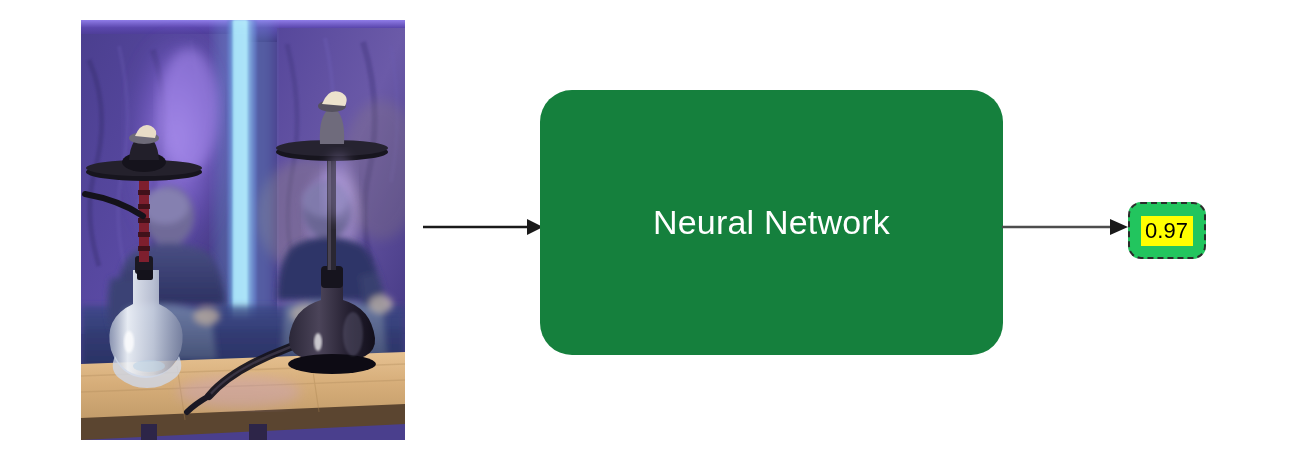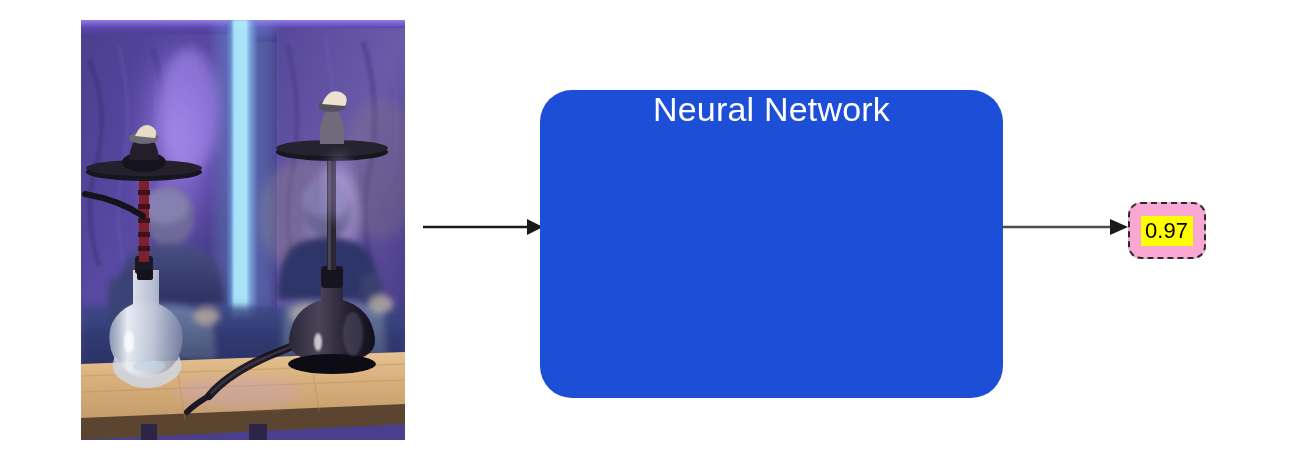--- a/index.html
+++ b/index.html
@@ -33,25 +33,25 @@
     background: #3a2f66;
   }
   .photo svg { display: block; }
 
   
   .nn-box {
     position: absolute;
     left: 540px;
     top: 90px;
     width: 463px;
-    height: 308px;
-    background: #1d4ed8;
+    height: 265px;
+    background: #15803d;
     border-radius: 32px;
     display: flex;
-    align-items: flex-start;
+    align-items: center;
     justify-content: center;
   }
   .nn-label {
     color: #ffffff;
     font-family: "Liberation Sans", sans-serif;
     font-size: 34px;
     font-weight: 400;
     letter-spacing: 0.2px;
     white-space: nowrap;
   }
@@ -70,21 +70,21 @@
     left: 1128px;
     top: 202px;
     width: 78px;
     height: 57px;
     border: 2.5px dashed #2b2b2b;
     border-radius: 13px;
     display: flex;
     align-items: center;
     justify-content: center;
     box-sizing: border-box;
-    background: #f9a8d4;
+    background: #22c55e;
   }
   .out-value {
     background: #ffff00;
     color: #000000;
     font-family: "Liberation Sans", sans-serif;
     font-size: 22px;
     line-height: 28px;
     padding: 1px 5px 1px 4px;
     white-space: nowrap;
   }

